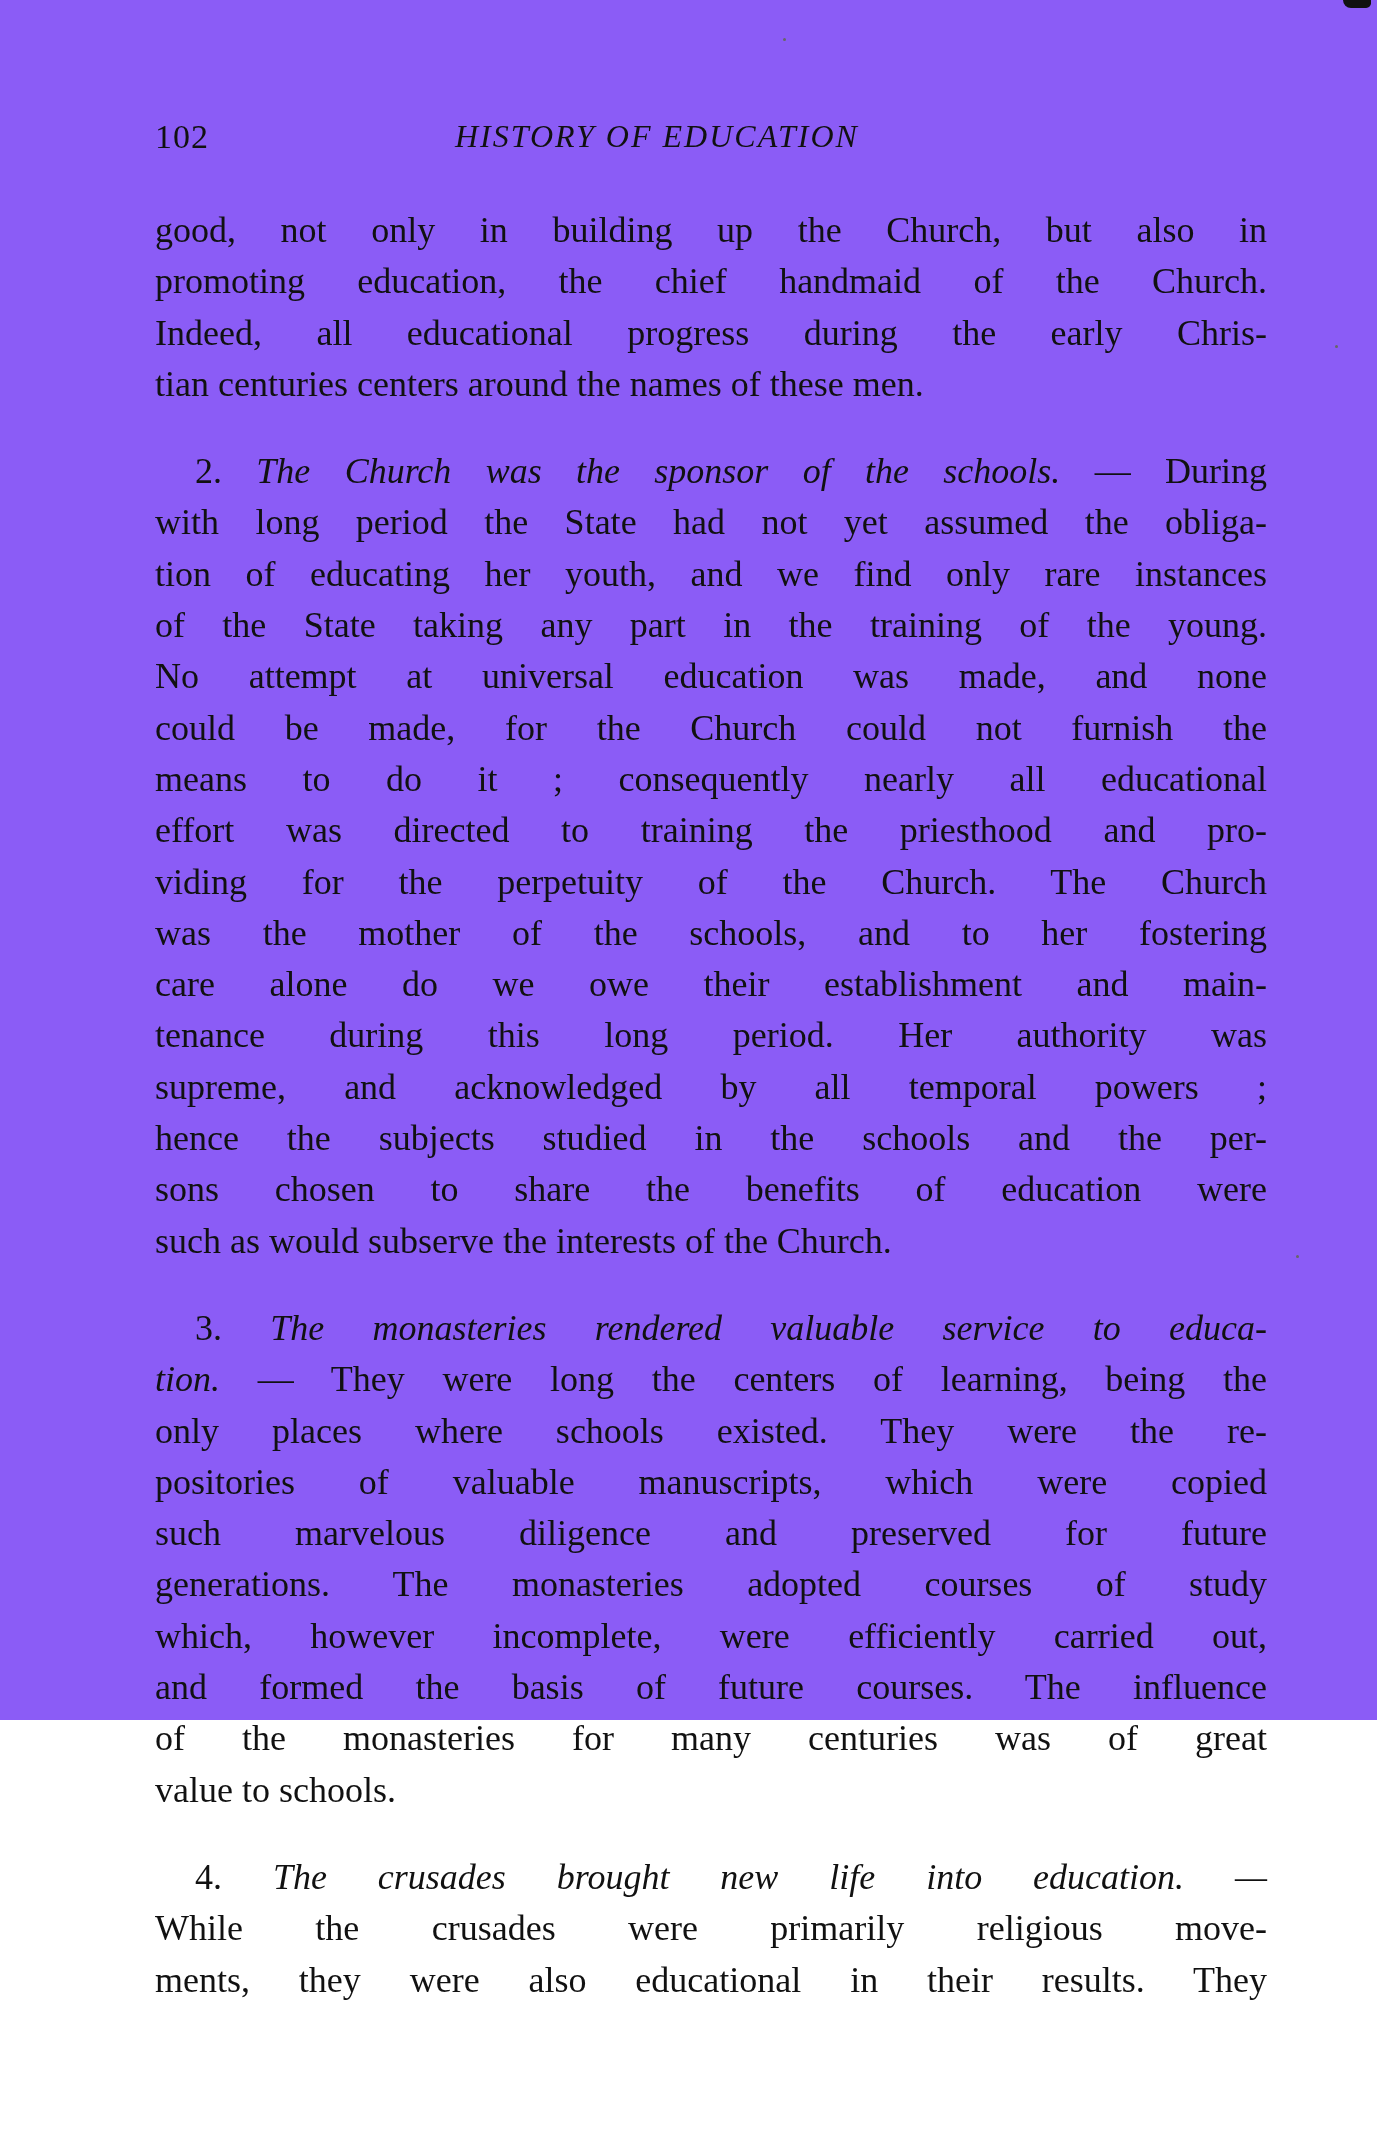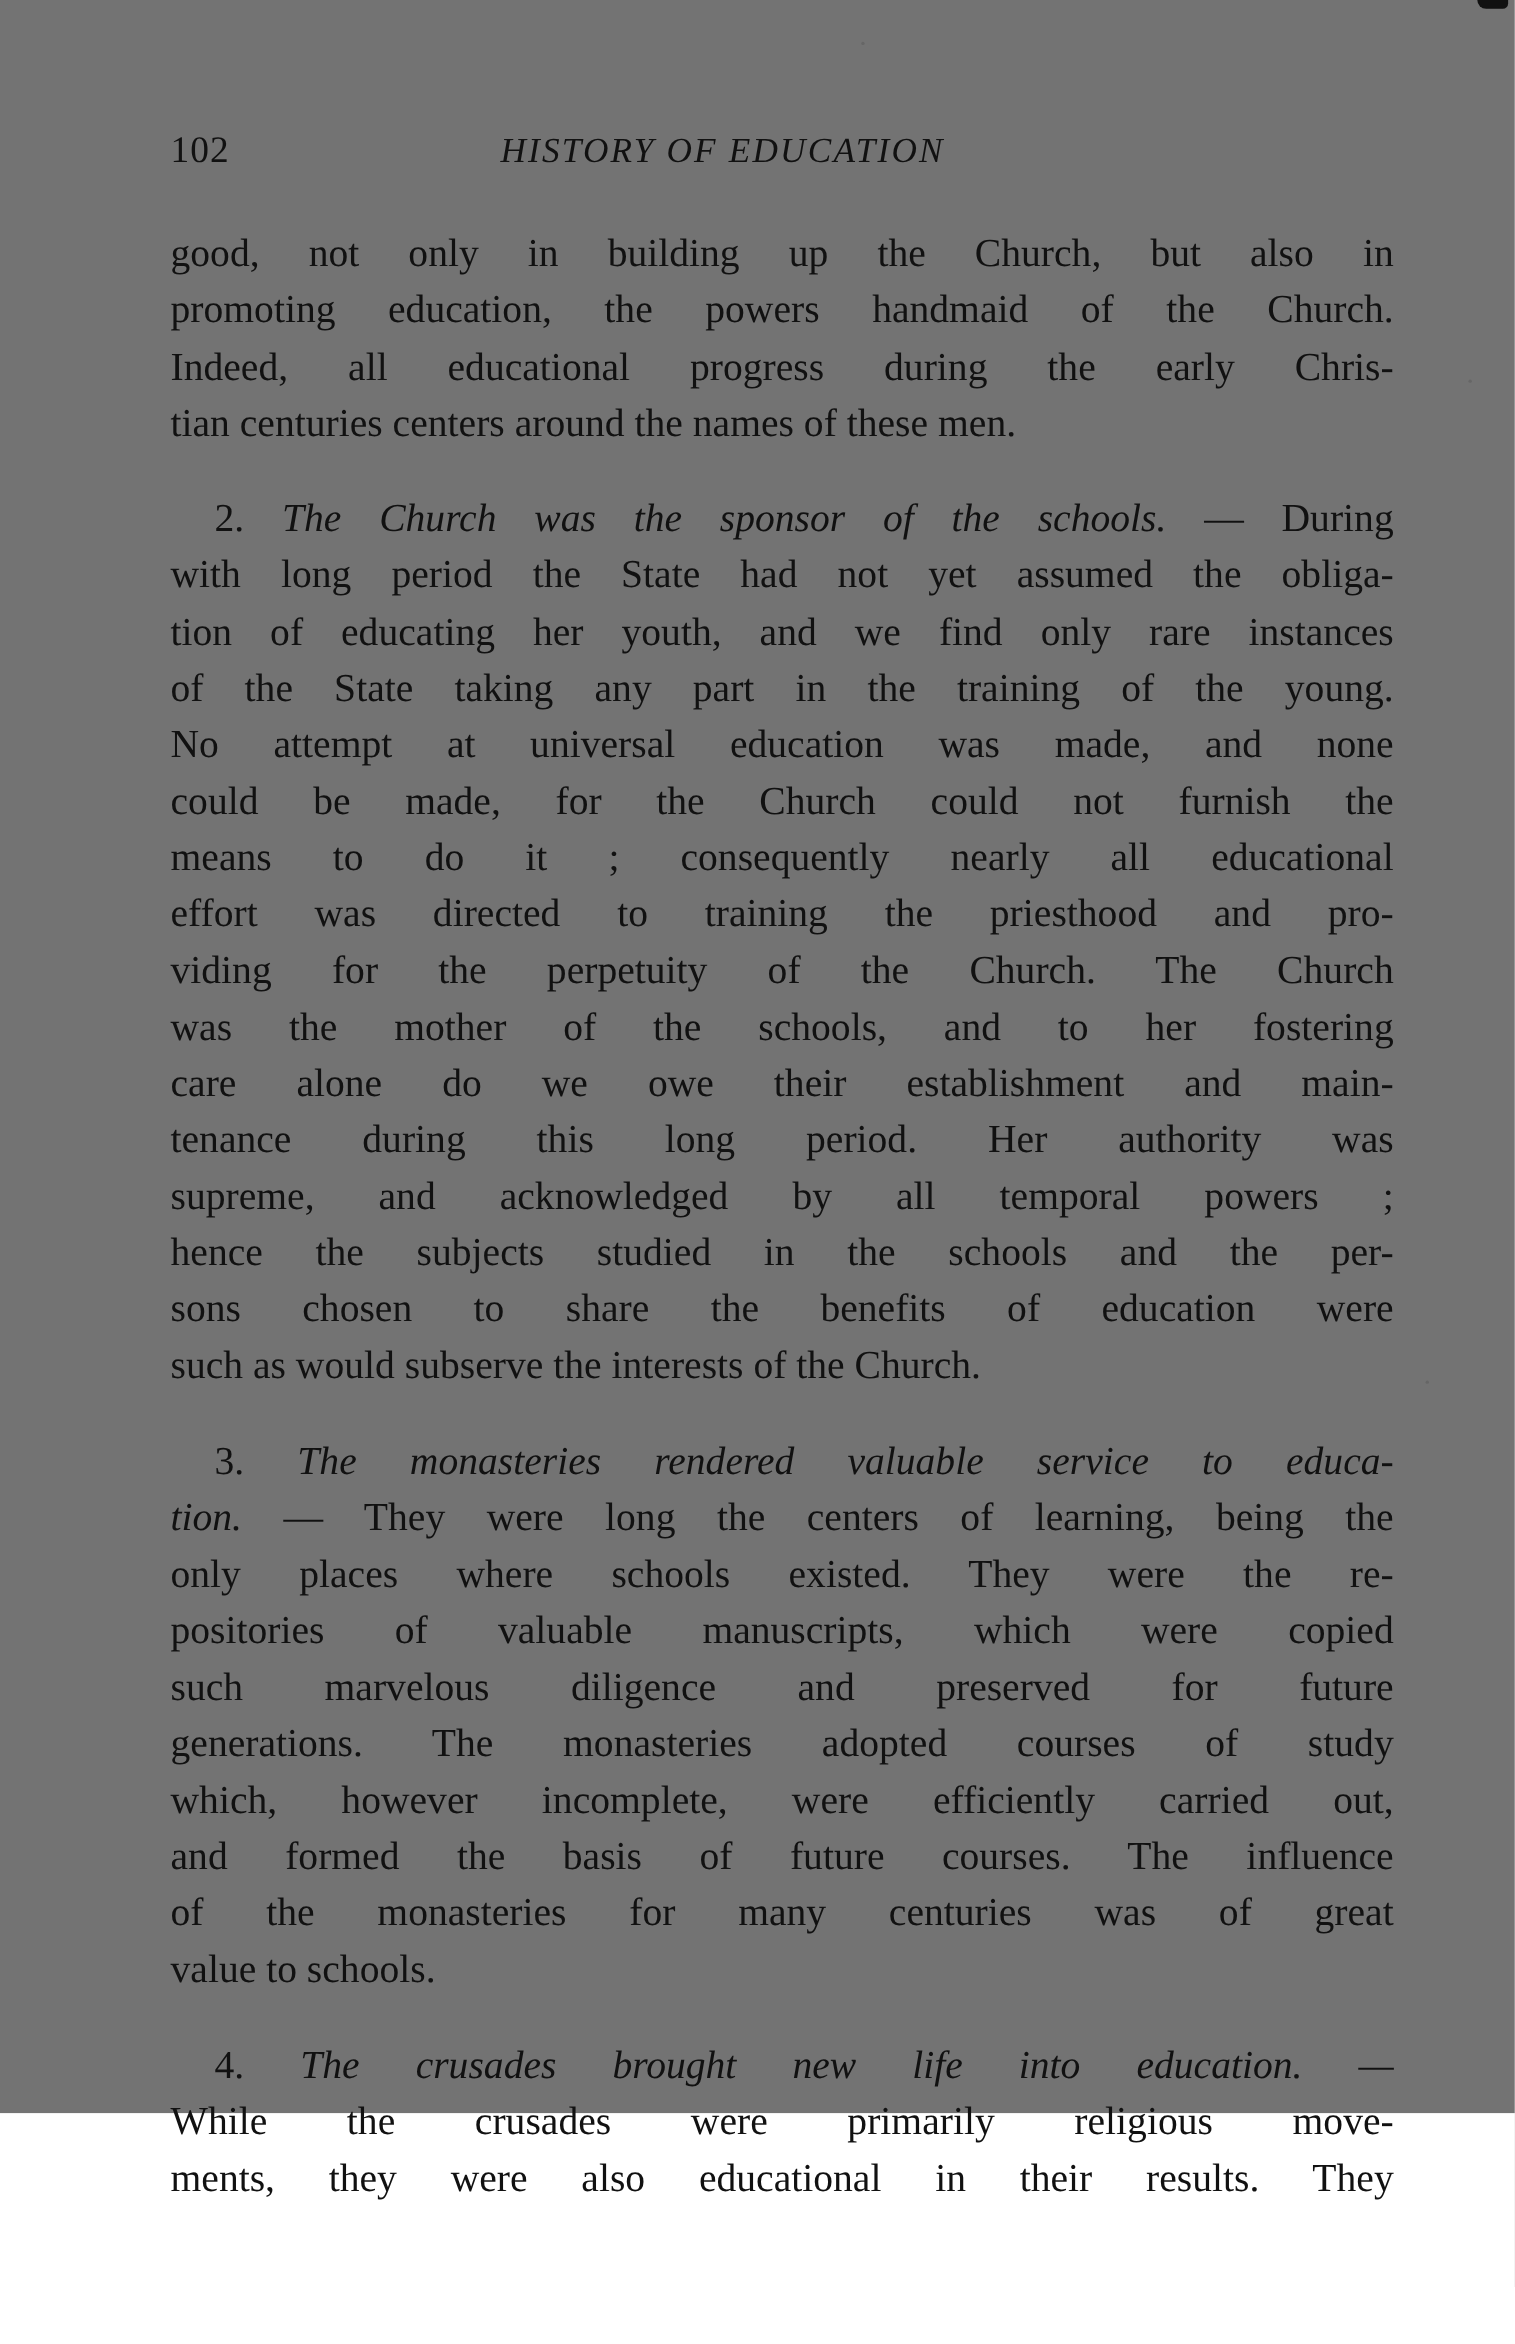--- a/index.html
+++ b/index.html
@@ -1,17 +1,17 @@
 <!DOCTYPE html>
 <html><head>
 <meta charset="utf-8">
 <style>
   html, body { margin: 0; padding: 0; background: #ffffff; }
   body { width: 1377px; height: 2131px; position: relative; overflow: hidden; }
-  .page { position: absolute; left: 0; top: 0; width: 1377px; height: 1921px; background: #737373; color: #111; font-family: "Liberation Serif", "DejaVu Serif", serif; }
+  .page { position: absolute; left: 0; top: 0; width: 1377px; height: 1720px; background: #8b5cf6; color: #111; font-family: "Liberation Serif", "DejaVu Serif", serif; }
   .running-head { position: absolute; top: 118px; left: 155px; width: 1112px; height: 40px; }
   .page-number { position: absolute; left: 0; top: 0; font-size: 34px; letter-spacing: 1px; }
   .running-title { position: absolute; left: 300px; top: 0; font-size: 32px; font-style: italic; letter-spacing: 2px; }
   .body-text { position: absolute; left: 155px; top: 205px; width: 1112px; }
   .line { display: block; height: 51.3px; line-height: 51.3px; font-size: 36px; text-align: justify; text-align-last: justify; white-space: nowrap; overflow: visible; }
   .line.last { text-align-last: left; }
   .line.indent { padding-left: 40px; margin-top: 36px; }
   .it { font-style: italic; }
   .corner-mark { position: absolute; right: 6px; top: 0; width: 28px; height: 8px; background: #111; border-radius: 0 0 6px 10px; }
   .spot { position: absolute; width: 3px; height: 3px; background: #666; border-radius: 50%; }
@@ -25,21 +25,21 @@
   <div class="spot" style="left:1335px;top:345px"></div>
   <div class="spot" style="left:1296px;top:1255px"></div>
 
   <div class="running-head">
     <span class="page-number">102</span>
     <span class="running-title">HISTORY OF EDUCATION</span>
   </div>
 
   <div class="body-text" id="body-text">
       <span class="line"><span>good, not only in building up the Church, but also in</span></span>
-      <span class="line"><span>promoting education, the powers handmaid of the Church.</span></span>
+      <span class="line"><span>promoting education, the chief handmaid of the Church.</span></span>
       <span class="line"><span>Indeed, all educational progress during the early Chris-</span></span>
       <span class="line last"><span>tian centuries centers around the names of these men.</span></span>
       <span class="line indent"><span>2. </span><span class="it">The Church was the sponsor of the schools.</span><span> — During</span></span>
       <span class="line"><span>with long period the State had not yet assumed the obliga-</span></span>
       <span class="line"><span>tion of educating her youth, and we find only rare instances</span></span>
       <span class="line"><span>of the State taking any part in the training of the young.</span></span>
       <span class="line"><span>No attempt at universal education was made, and none</span></span>
       <span class="line"><span>could be made, for the Church could not furnish the</span></span>
       <span class="line"><span>means to do it ; consequently nearly all educational</span></span>
       <span class="line"><span>effort was directed to training the priesthood and pro-</span></span>

